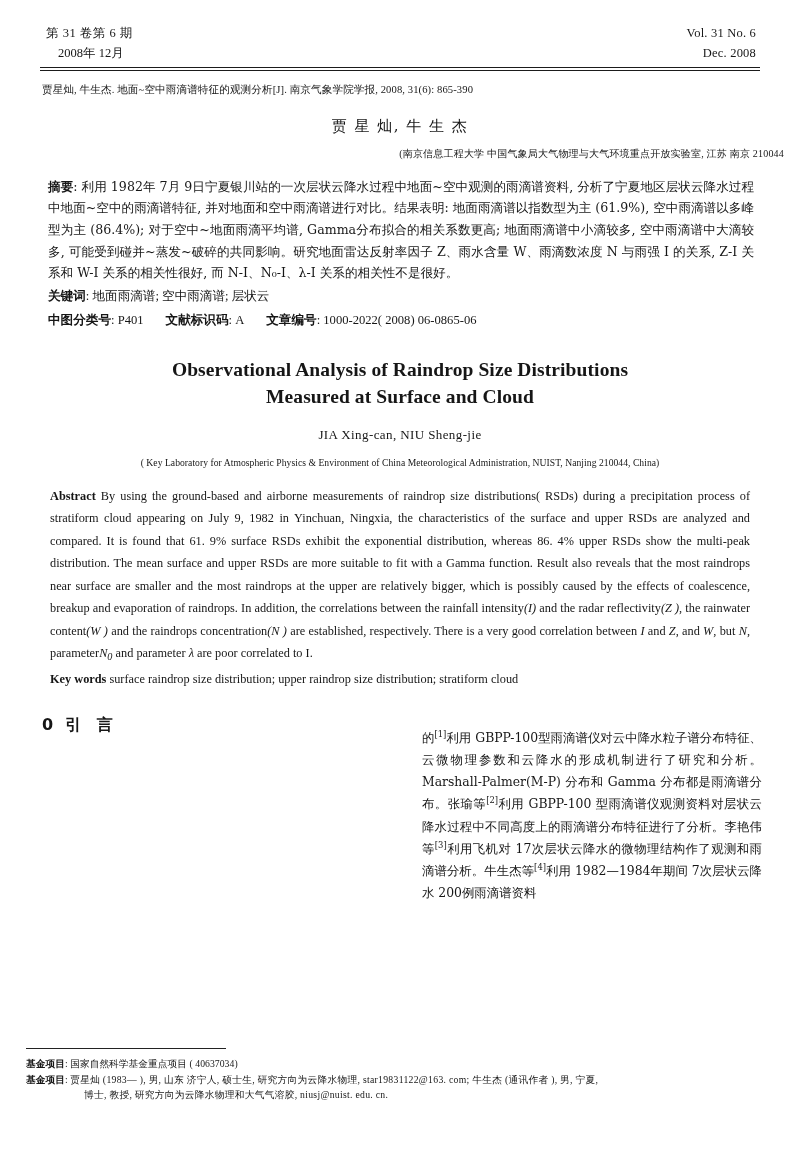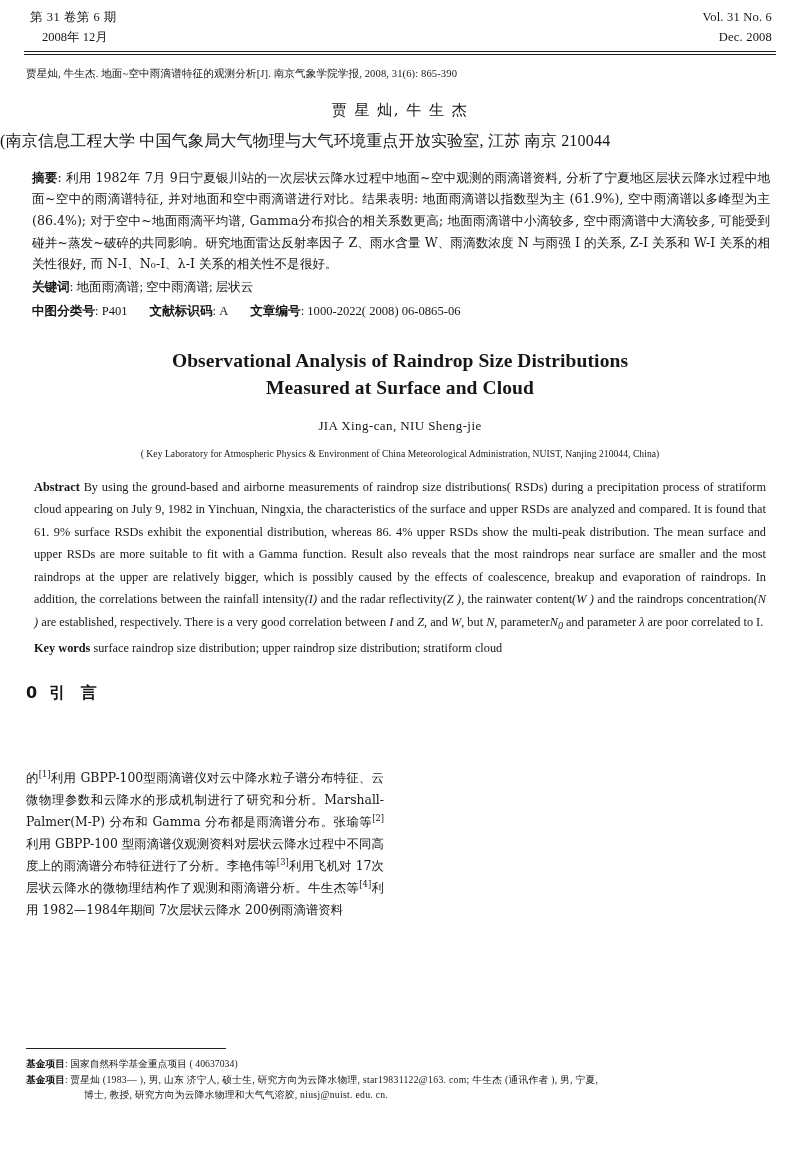--- a/index.html
+++ b/index.html
@@ -12,21 +12,21 @@
     height: 1173px;
     position: relative;
     font-family: "Liberation Serif", "DejaVu Serif", serif;
     color: #161616;
     overflow: hidden;
   }
   .page {
     position: relative;
     width: 800px;
     height: 1173px;
-    padding: 0;
+    padding: 16px;
     box-sizing: border-box;
   }
 
   
   .masthead {
     display: flex;
     align-items: flex-start;
     justify-content: space-between;
     padding: 8px 26px 0 26px;
     box-sizing: border-box;
@@ -87,22 +87,22 @@
     font-family: "DejaVu Sans", "Liberation Sans", sans-serif;
   }
   .cn-authors {
     text-align: center;
     font-size: 15px;
     letter-spacing: 1.5px;
     margin-top: 20px;
     font-family: "DejaVu Serif", "Liberation Serif", serif;
   }
   .cn-affil {
-    text-align: left;
-    font-size: 16px;
+    text-align: right;
+    font-size: 10px;
     margin-top: 11px;
     letter-spacing: 0.2px;
   }
 
   
   .cn-abs-block {
     margin: 15px 30px 0 32px;
     font-size: 12.6px;
     line-height: 1.72;
     text-align: justify;
@@ -162,21 +162,20 @@
     line-height: 1.83;
     text-align: justify;
   }
   .en-kw b { font-weight: bold; }
 
   
   .columns {
     display: flex;
     margin: 24px 22px 0 26px;
     gap: 40px;
-    flex-direction: column;
   }
   .col { width: 358px; }
   .sec-head {
     font-size: 16px;
     font-weight: bold;
     letter-spacing: 5px;
     font-family: "DejaVu Sans", "Liberation Sans", sans-serif;
     margin-bottom: 10px;
   }
   .sec-head .num { letter-spacing: 0; margin-right: 12px; }

